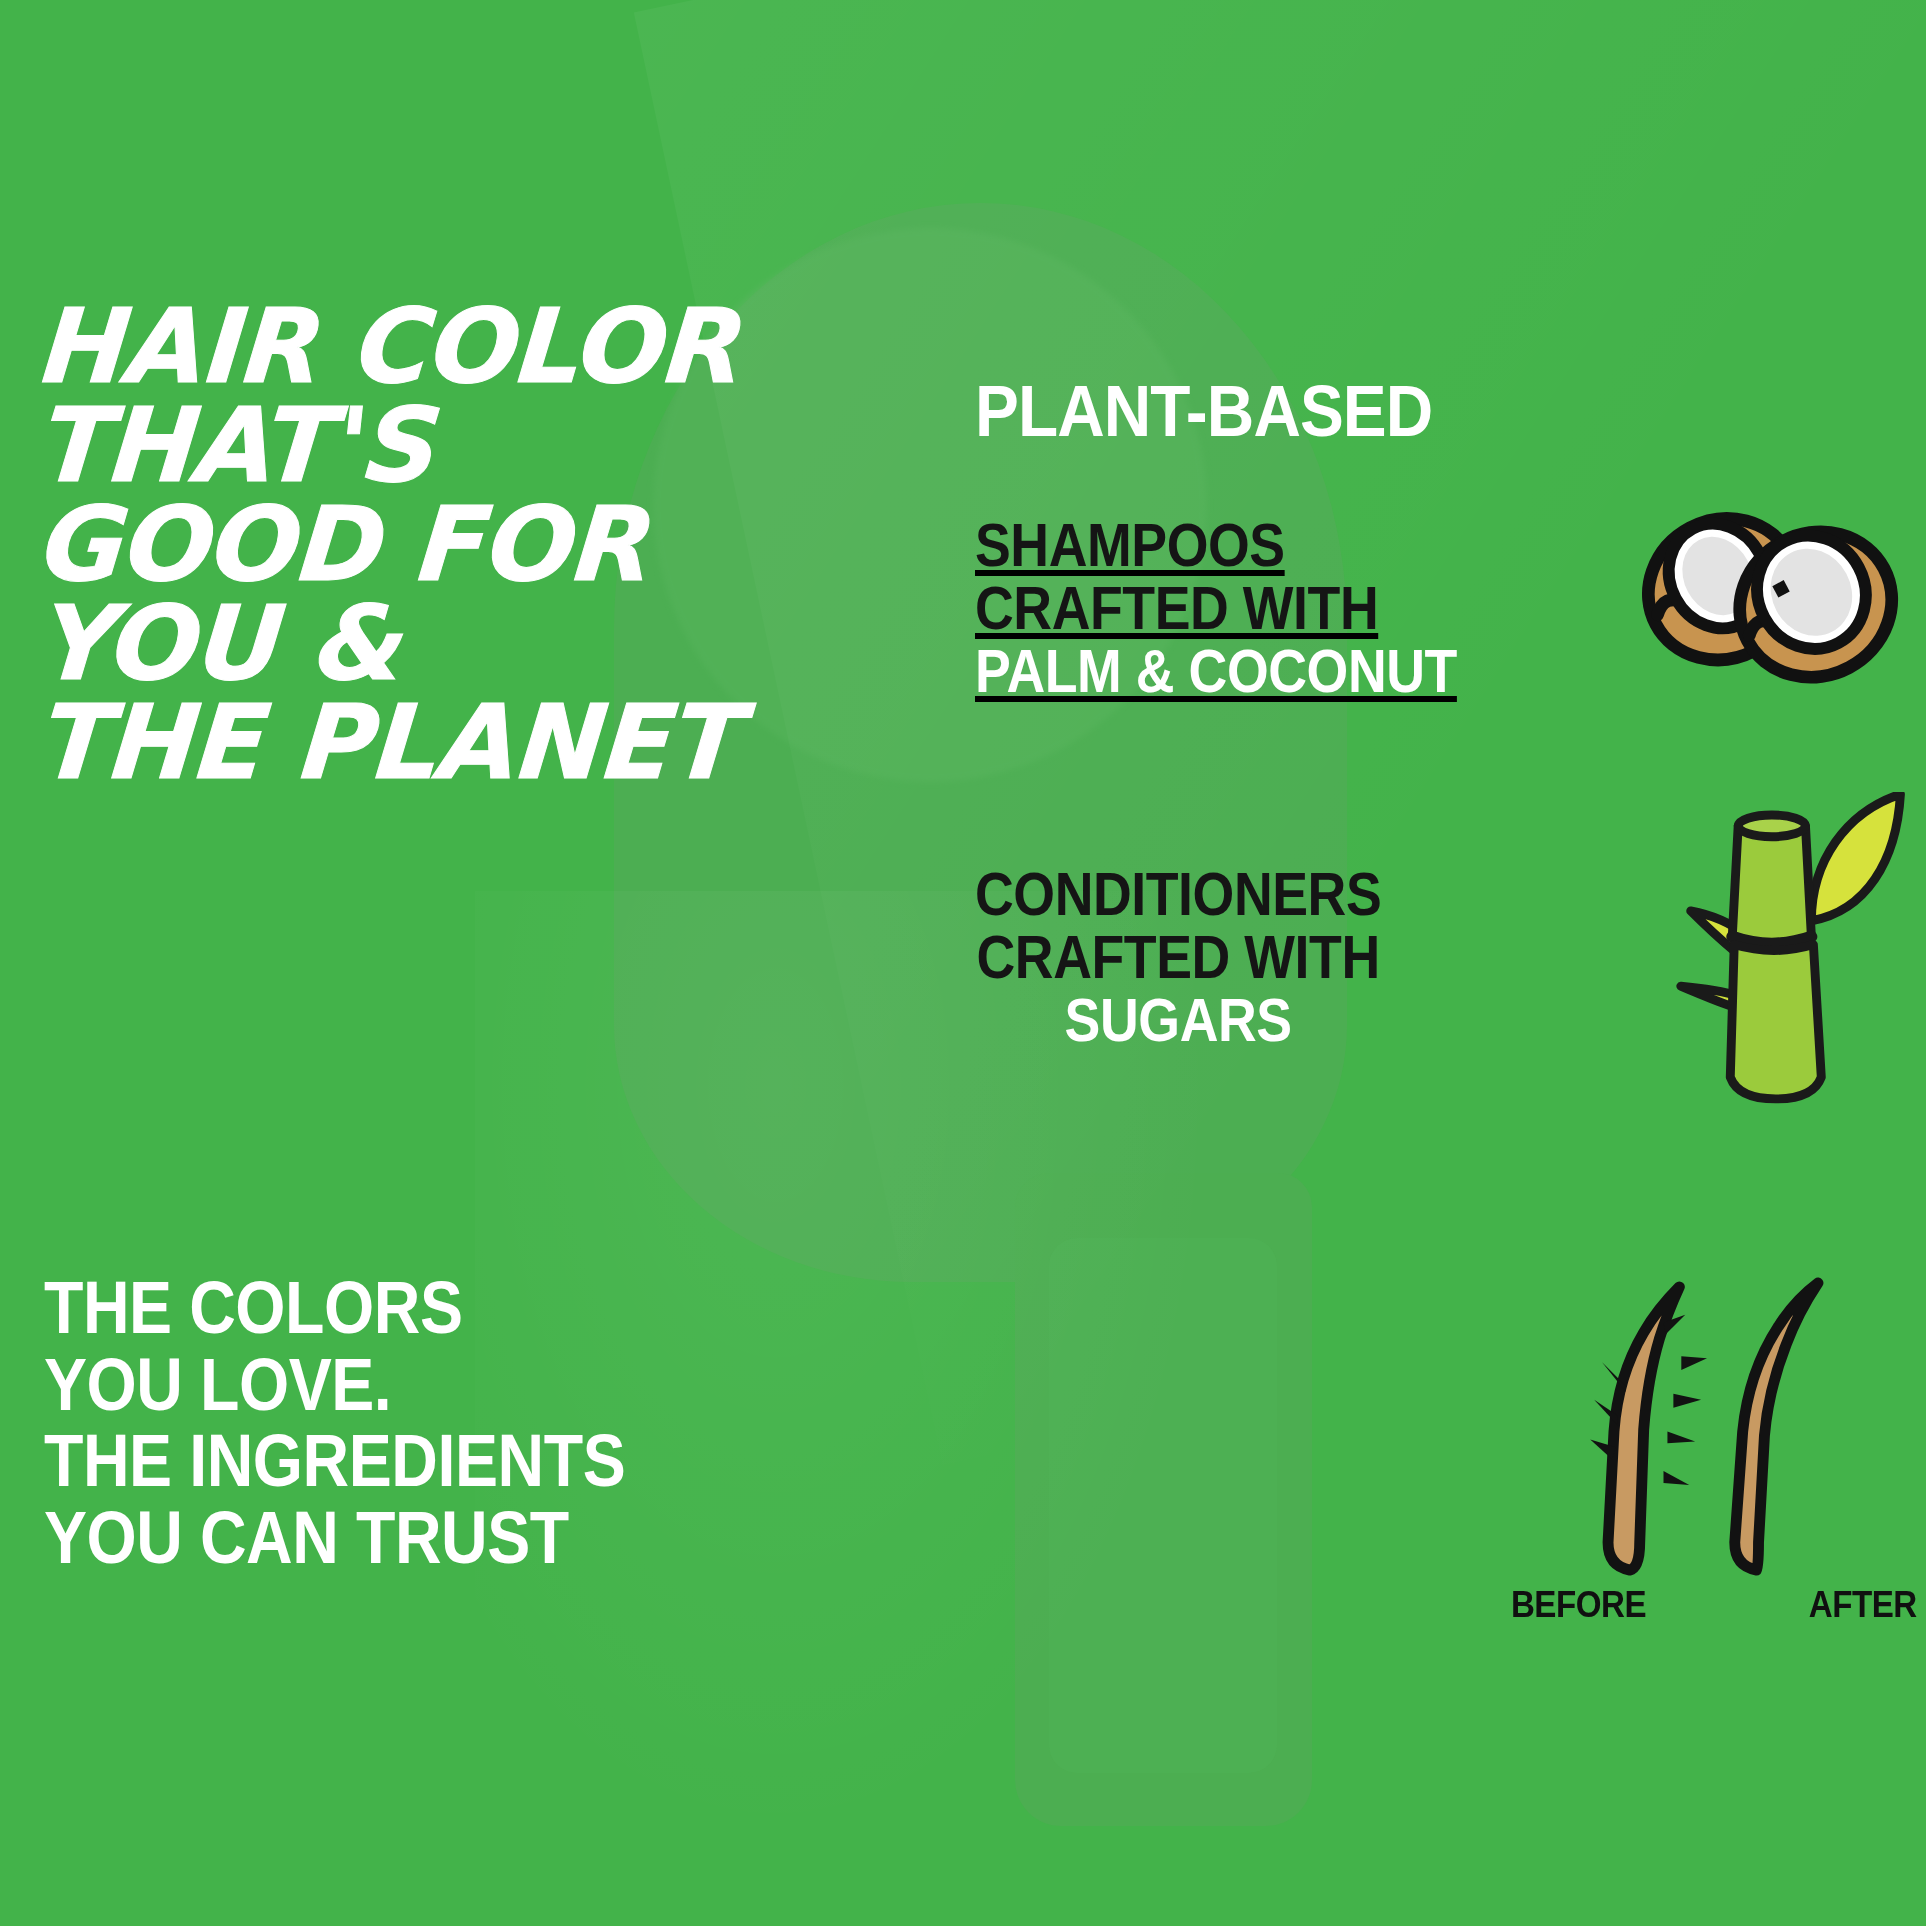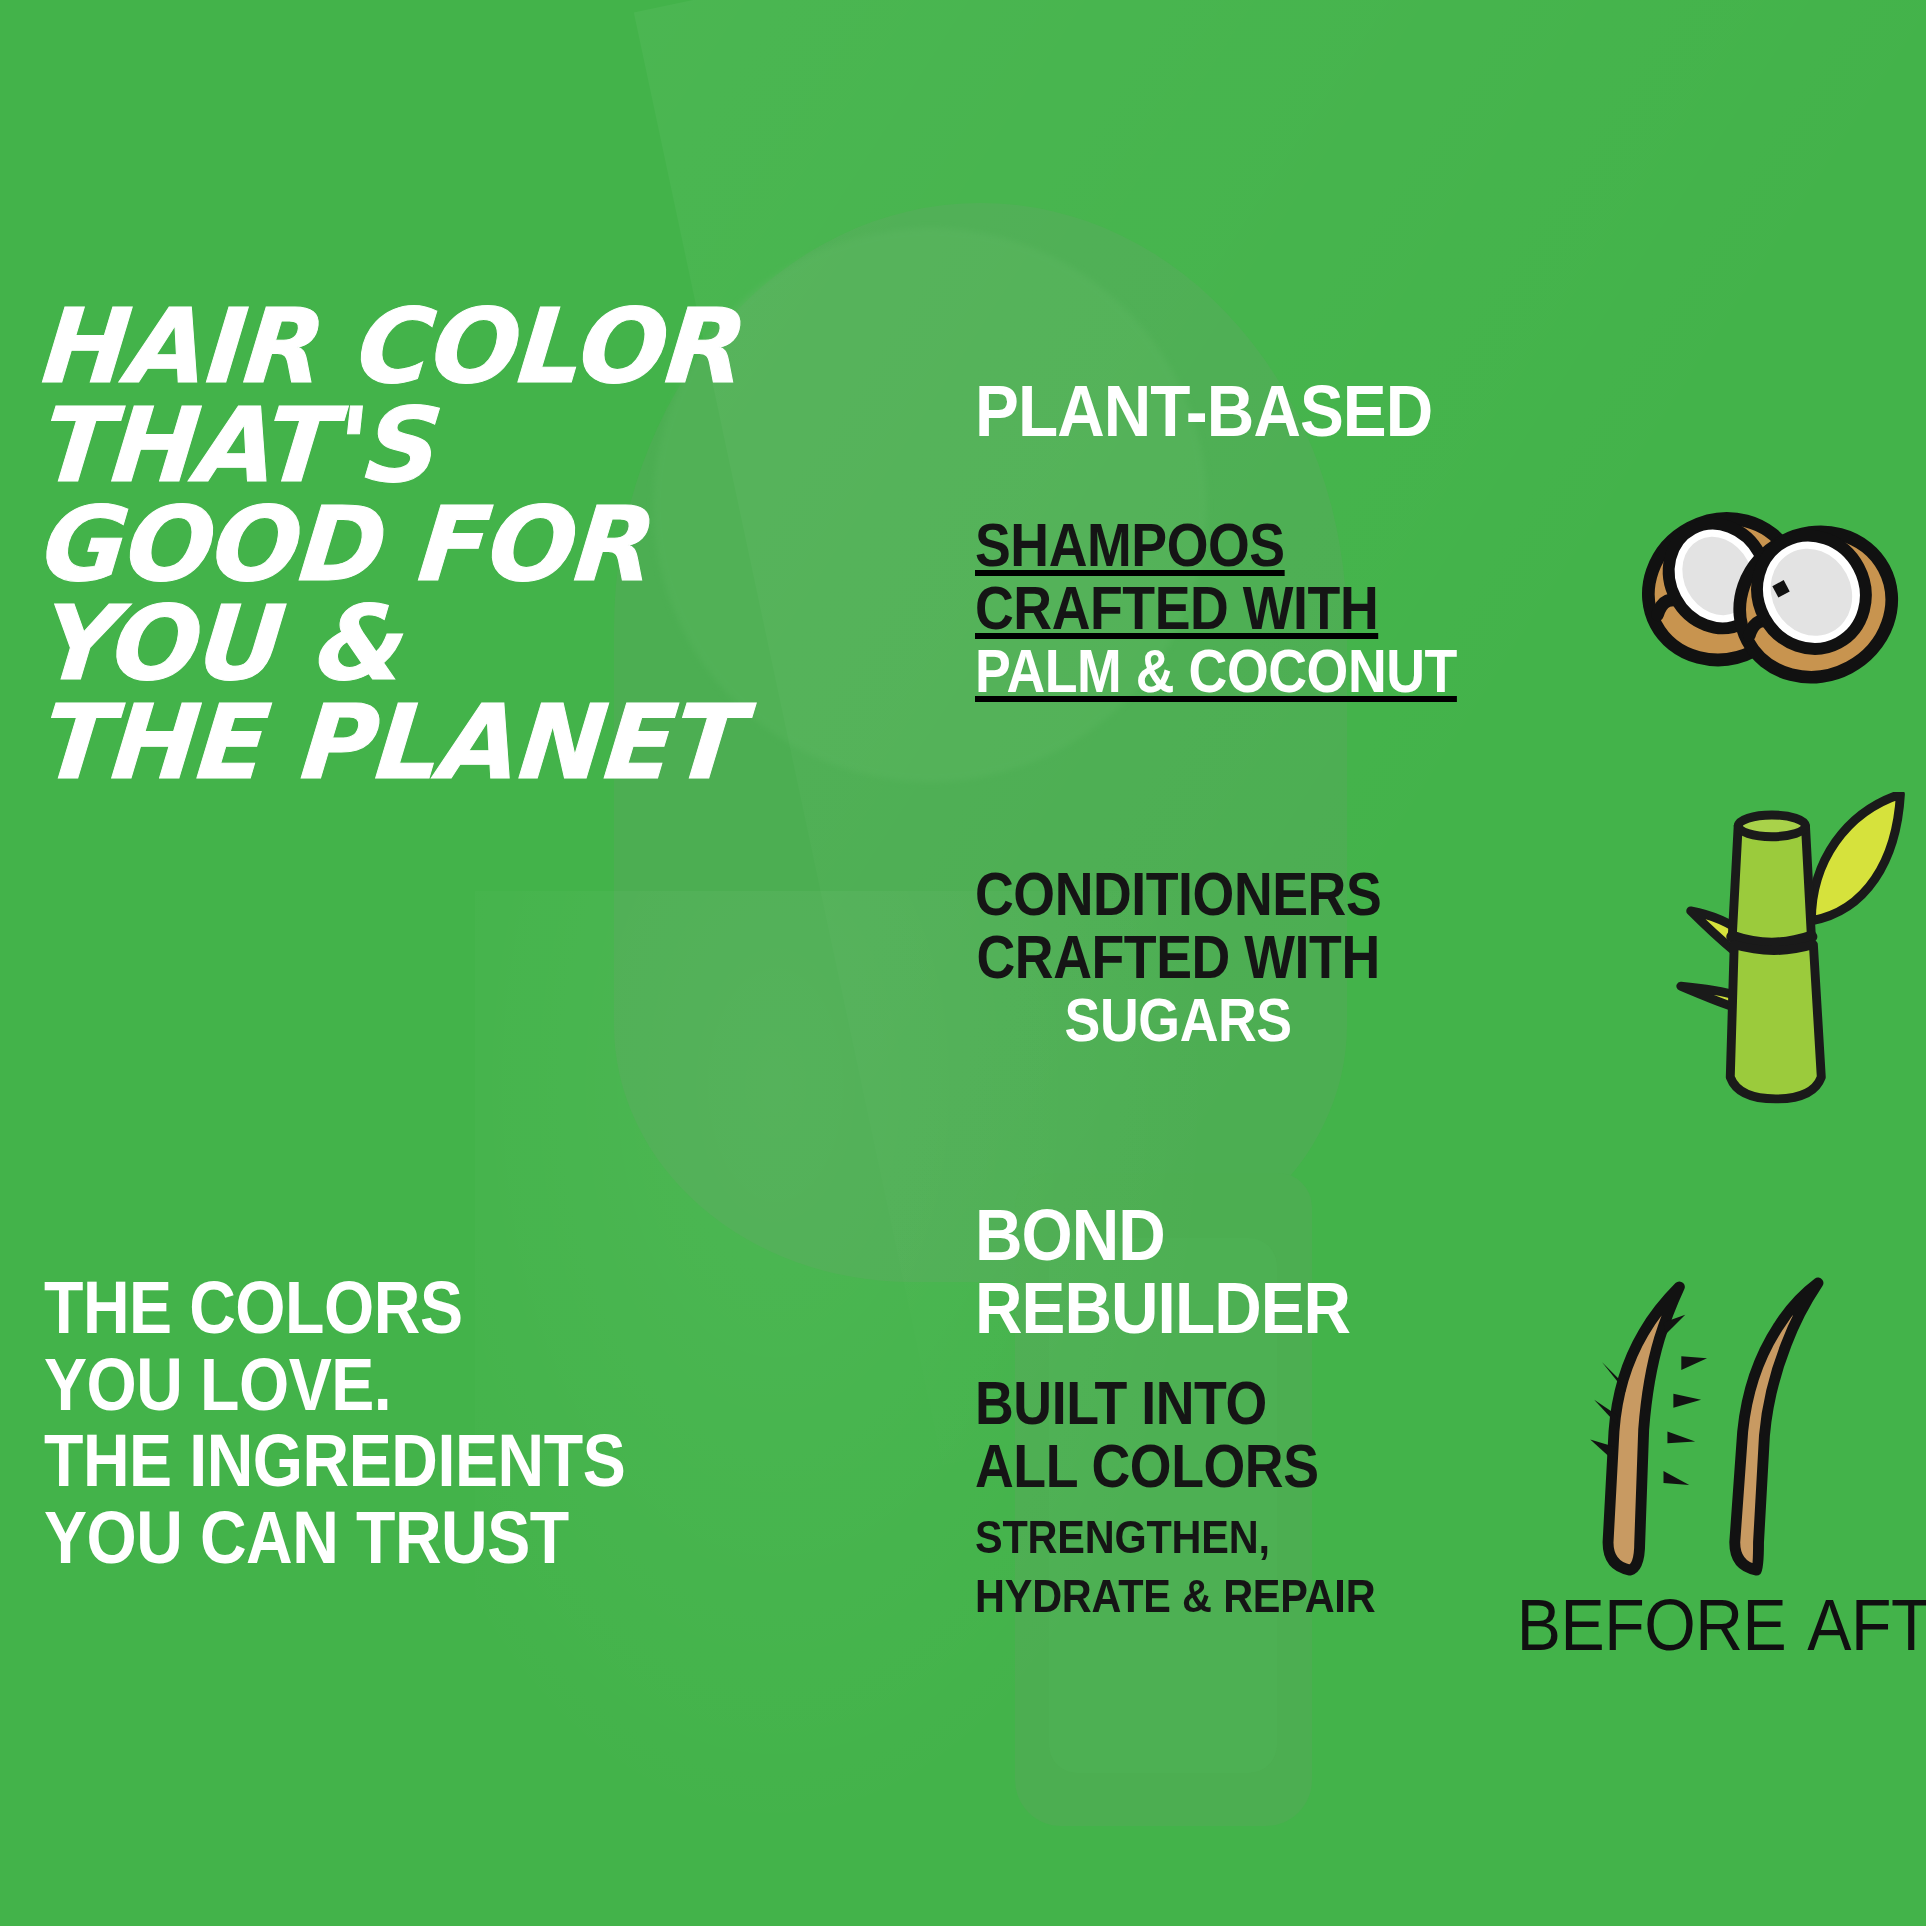--- a/index.html
+++ b/index.html
@@ -166,22 +166,22 @@
   #icon-sugarcane{left:1663px;top:792px;width:277px;height:317px;}
   #icon-hair{left:1513px;top:1277px;width:396px;height:307px;}
 
   .ba-labels{
     position:absolute;
     left:1505px;top:1584px;
     width:416px;
     display:flex;
     justify-content:space-between;
     color:#101010;
-    font-weight:normal;
-    font-size:72px;
+    font-weight:bold;
+    font-size:36px;
     letter-spacing:-0.5px;
     text-transform:uppercase;
   }
   .ba-labels span{transform:scaleX(.92);transform-origin:center;}
 </style>
 </head>
 <body>
 
 <div id="stage">
 
@@ -222,34 +222,20 @@
   </div>
 
   <div class="feature" id="blk-cond">
     <div class="f-dark">
       <span>CONDITIONERS</span>
       <span>CRAFTED WITH</span>
     </div>
     <div class="f-white">SUGARS</div>
   </div>
 
-  <div class="feature" id="blk-bond">
-    <div class="f-title two-line">
-      <div>BOND</div>
-      <div>REBUILDER</div>
-    </div>
-    <div class="f-dark" style="margin-top:28px;">
-      <span>BUILT INTO</span>
-      <span>ALL COLORS</span>
-    </div>
-    <div class="f-small" style="margin-top:10px;">
-      <span>STRENGTHEN,</span>
-      <span>HYDRATE &amp; REPAIR</span>
-    </div>
-  </div>
 
   <div class="icon" id="icon-coconut">
     <svg viewBox="0 0 290 290" width="287" height="287" aria-hidden="true">
       <g transform="rotate(-28 145 145)">
 
         <ellipse cx="110" cy="118" rx="76" ry="70" fill="#C8944F" stroke="#111" stroke-width="13"></ellipse>
         <path d="M40 110 q16 -16 30 2 q14 18 28 -2 q14 -20 30 0 q16 20 32 -4" fill="none" stroke="#111" stroke-width="13" stroke-linecap="round"></path>
         <ellipse cx="112" cy="104" rx="48" ry="54" fill="#FFFFFF" stroke="#111" stroke-width="12"></ellipse>
         <ellipse cx="112" cy="104" rx="34" ry="41" fill="#E3E3E3"></ellipse>
 

